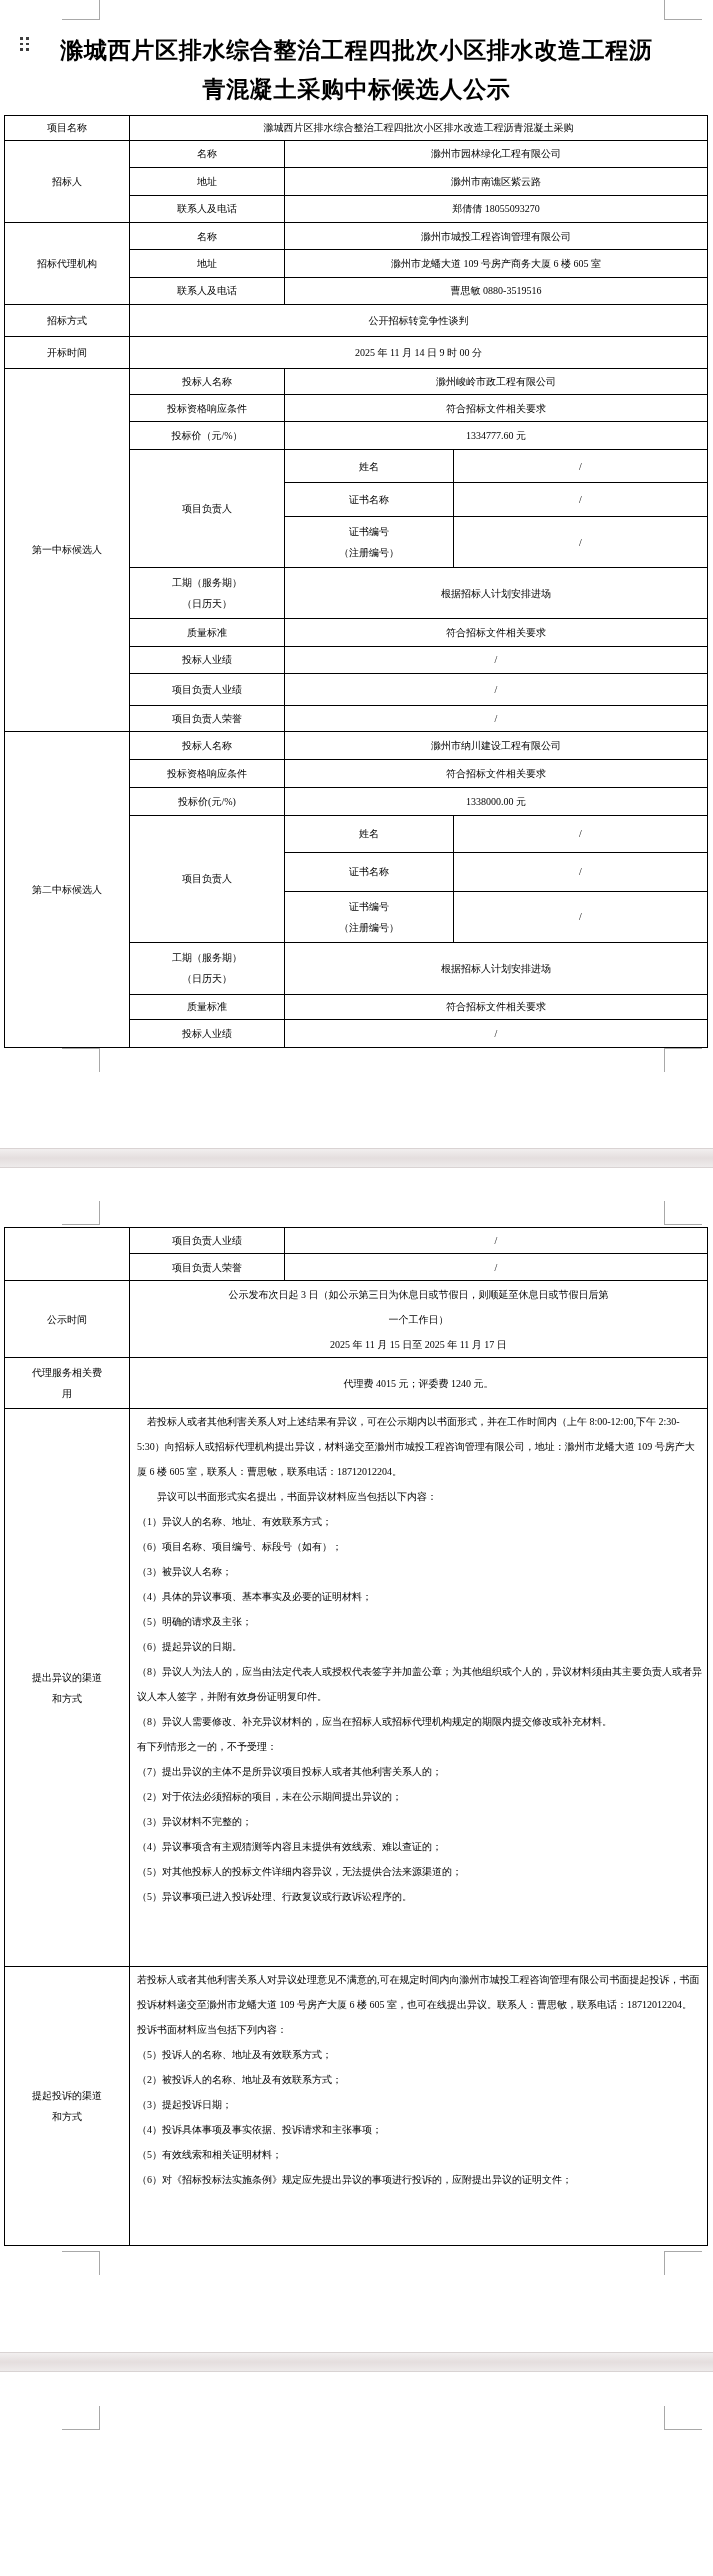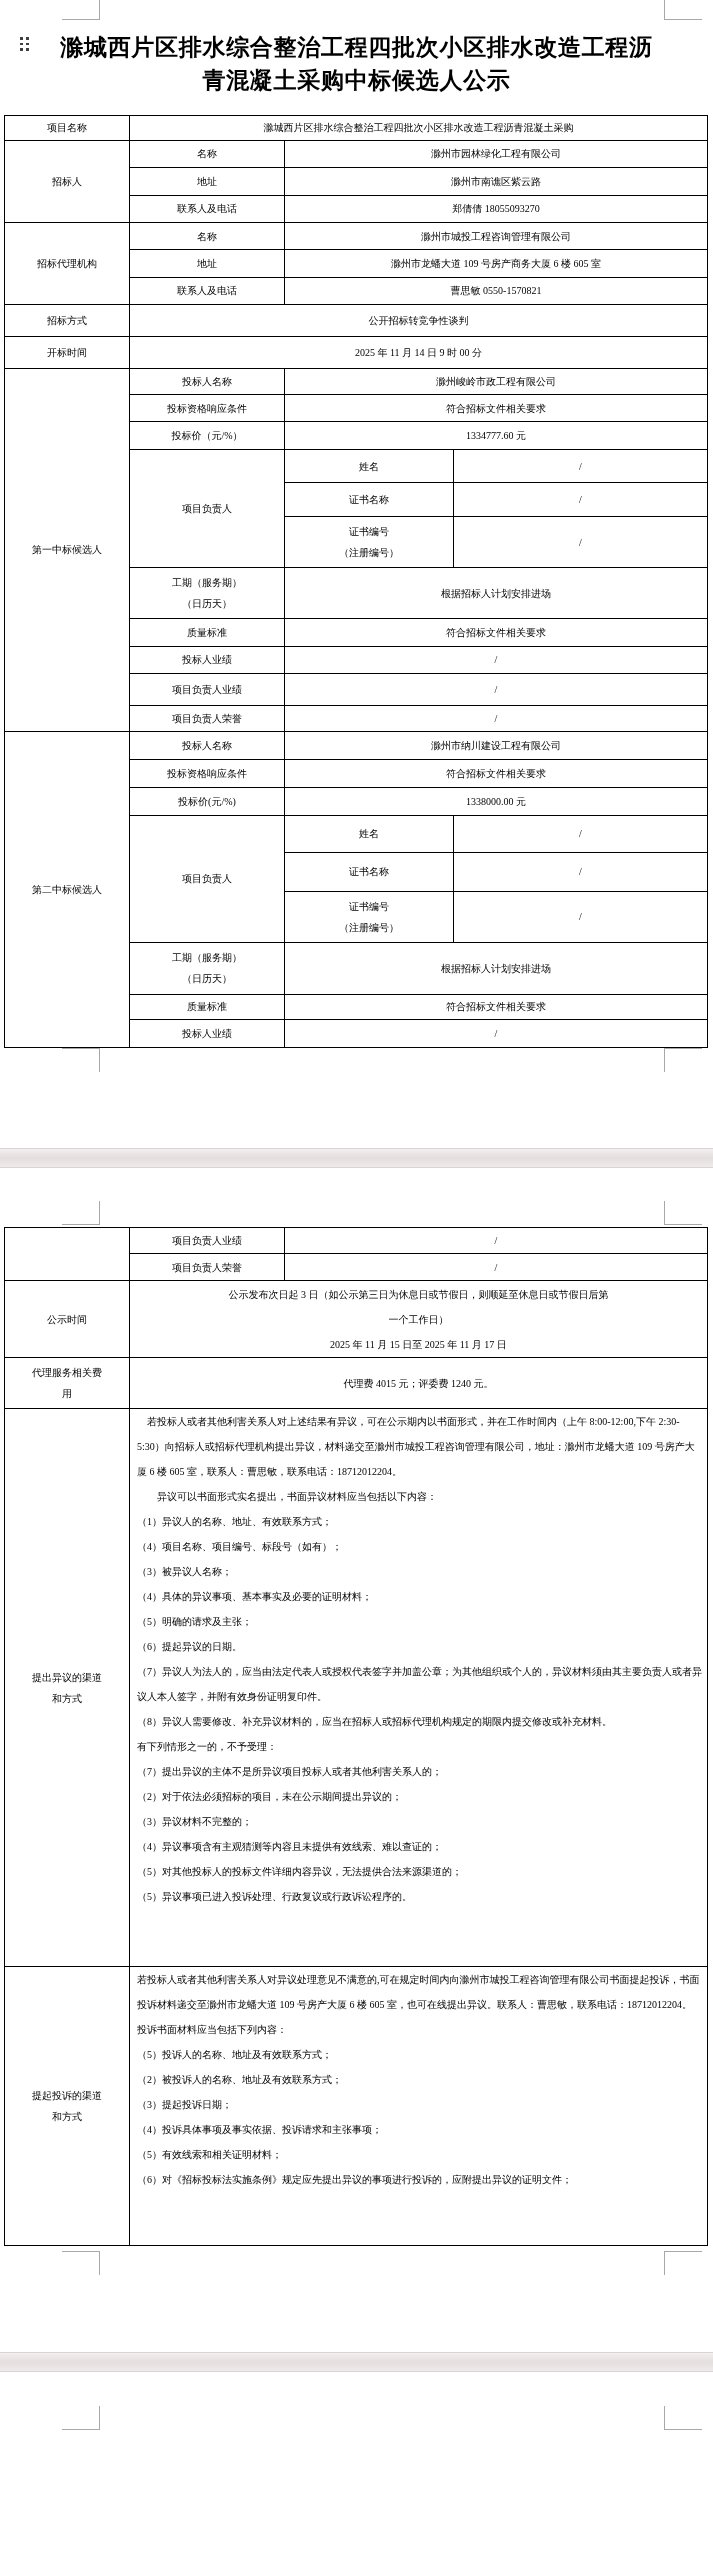--- a/index.html
+++ b/index.html
@@ -17,21 +17,21 @@
   .mark{position:absolute;width:38px;height:24px;box-sizing:border-box}
   .mark.ml{left:62px}.mark.mr{left:664px}
   .mark.tl{border-right:0.7px solid #a8a8a8;border-bottom:0.7px solid #a8a8a8}
   .mark.tr2{border-left:0.7px solid #a8a8a8;border-bottom:0.7px solid #a8a8a8}
   .mark.bl{border-right:0.7px solid #a8a8a8;border-top:0.7px solid #a8a8a8}
   .mark.br{border-left:0.7px solid #a8a8a8;border-top:0.7px solid #a8a8a8}
   .handle{position:absolute;left:20.4px;top:37px;display:grid;
           grid-template-columns:repeat(2,2.8px);grid-auto-rows:2.8px;gap:2.8px 2.8px}
   .handle span{background:#3f3f3f;display:block}
   .doc-title{position:absolute;top:31px;left:0;width:100%;text-align:center;
-             font-weight:bold;font-size:23px;line-height:33px;white-space:pre-line;
+             font-weight:bold;font-size:23px;line-height:39px;white-space:pre-line;
              font-family:"Liberation Sans","DejaVu Sans",sans-serif;letter-spacing:0.7px}
   table.doc-table{position:absolute;left:4px;width:702px;border-collapse:collapse;
                   table-layout:fixed;font-size:10px;border:1.4px solid #000}
   .doc-table td{border:1.4px solid #000;border-left-width:0.7px;border-right-width:0.7px;
                 padding:1.4px 5.6px;box-sizing:border-box;overflow:hidden}
   tr.thin td{border-top-width:0.7px;border-bottom-width:0.7px}
   td.lbl,td.val{text-align:center;vertical-align:middle;white-space:pre-line;line-height:21px}
   td.pcell{vertical-align:top;text-align:left;line-height:25px;padding:0 4.2px 0 7px}
   td.pcell .para{white-space:pre-wrap}
   td.center-list{vertical-align:middle;line-height:25px;padding:0 4px}
@@ -92,21 +92,21 @@
       <td class="lbl" rowspan="3">招标代理机构</td>
       <td class="lbl">名称</td>
       <td class="val" colspan="2">滁州市城投工程咨询管理有限公司</td>
     </tr>
     <tr class="h39">
       <td class="lbl">地址</td>
       <td class="val" colspan="2">滁州市龙蟠大道 109 号房产商务大厦 6 楼 605 室</td>
     </tr>
     <tr class="h39">
       <td class="lbl">联系人及电话</td>
-      <td class="val" colspan="2">曹思敏 0550-1570821</td>
+      <td class="val" colspan="2">曹思敏 0880-3519516</td>
     </tr>
     <tr class="h45">
       <td class="lbl">招标方式</td>
       <td class="val" colspan="3">公开招标转竞争性谈判</td>
     </tr>
     <tr class="h45">
       <td class="lbl">开标时间</td>
       <td class="val" colspan="3">2025 年 11 月 14 日 9 时 00 分</td>
     </tr>
 
@@ -242,26 +242,26 @@
 用</td>
       <td class="val" colspan="3">代理费 4015 元；评委费 1240 元。</td>
     </tr>
     <tr class="h793">
       <td class="lbl">提出异议的渠道
 和方式</td>
       <td class="pcell" colspan="3">
             <div class="para">　若投标人或者其他利害关系人对上述结果有异议，可在公示期内以书面形式，并在工作时间内（上午 8:00-12:00,下午 2:30-5:30）向招标人或招标代理机构提出异议，材料递交至滁州市城投工程咨询管理有限公司，地址：滁州市龙蟠大道 109 号房产大厦 6 楼 605 室，联系人：曹思敏，联系电话：18712012204。</div>
             <div class="para">　　异议可以书面形式实名提出，书面异议材料应当包括以下内容：</div>
             <div class="para">（1）异议人的名称、地址、有效联系方式；</div>
-            <div class="para">（4）项目名称、项目编号、标段号（如有）；</div>
+            <div class="para">（6）项目名称、项目编号、标段号（如有）；</div>
             <div class="para">（3）被异议人名称；</div>
             <div class="para">（4）具体的异议事项、基本事实及必要的证明材料；</div>
             <div class="para">（5）明确的请求及主张；</div>
             <div class="para">（6）提起异议的日期。</div>
-            <div class="para">（7）异议人为法人的，应当由法定代表人或授权代表签字并加盖公章；为其他组织或个人的，异议材料须由其主要负责人或者异议人本人签字，并附有效身份证明复印件。</div>
+            <div class="para">（8）异议人为法人的，应当由法定代表人或授权代表签字并加盖公章；为其他组织或个人的，异议材料须由其主要负责人或者异议人本人签字，并附有效身份证明复印件。</div>
             <div class="para">（8）异议人需要修改、补充异议材料的，应当在招标人或招标代理机构规定的期限内提交修改或补充材料。</div>
             <div class="para">有下列情形之一的，不予受理：</div>
             <div class="para">（7）提出异议的主体不是所异议项目投标人或者其他利害关系人的；</div>
             <div class="para">（2）对于依法必须招标的项目，未在公示期间提出异议的；</div>
             <div class="para">（3）异议材料不完整的；</div>
             <div class="para">（4）异议事项含有主观猜测等内容且未提供有效线索、难以查证的；</div>
             <div class="para">（5）对其他投标人的投标文件详细内容异议，无法提供合法来源渠道的；</div>
             <div class="para">（5）异议事项已进入投诉处理、行政复议或行政诉讼程序的。</div>
           </td>
     </tr>

